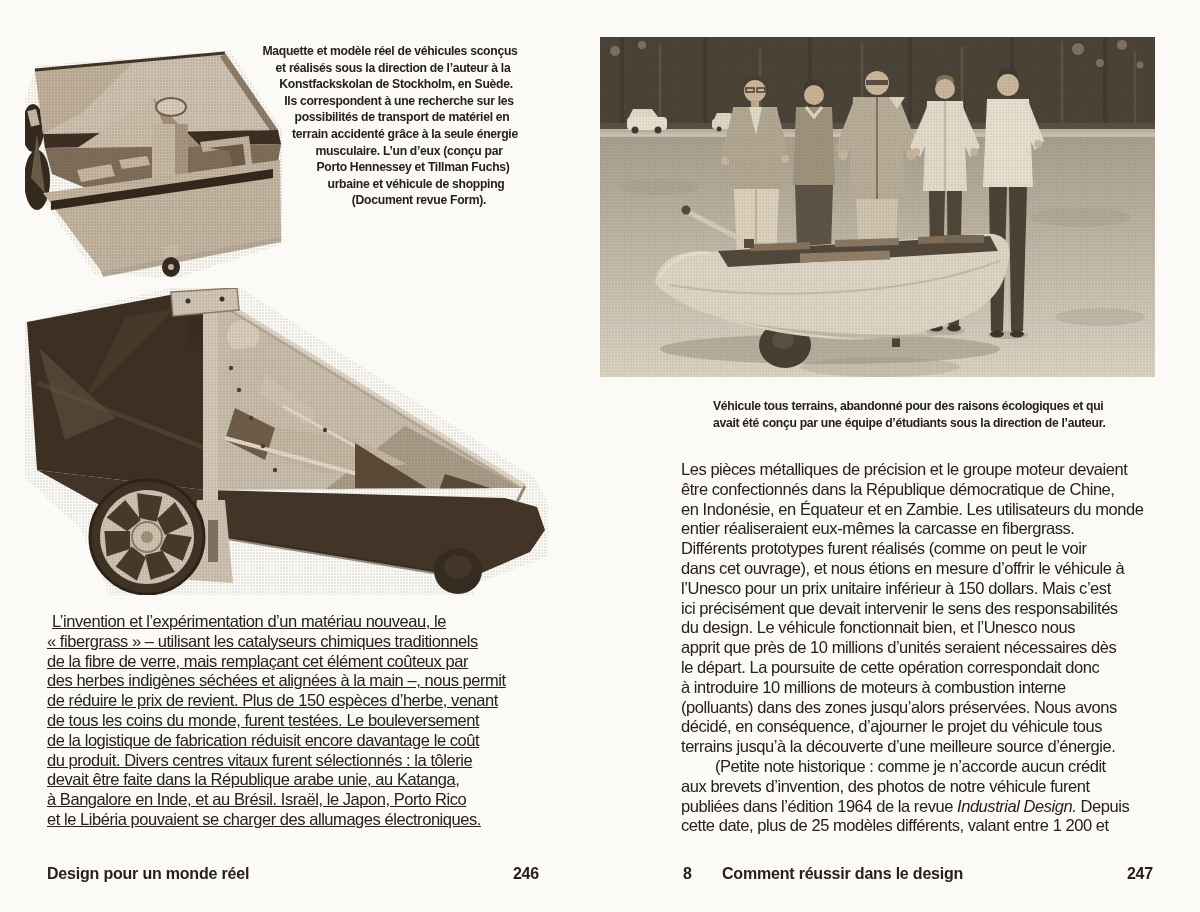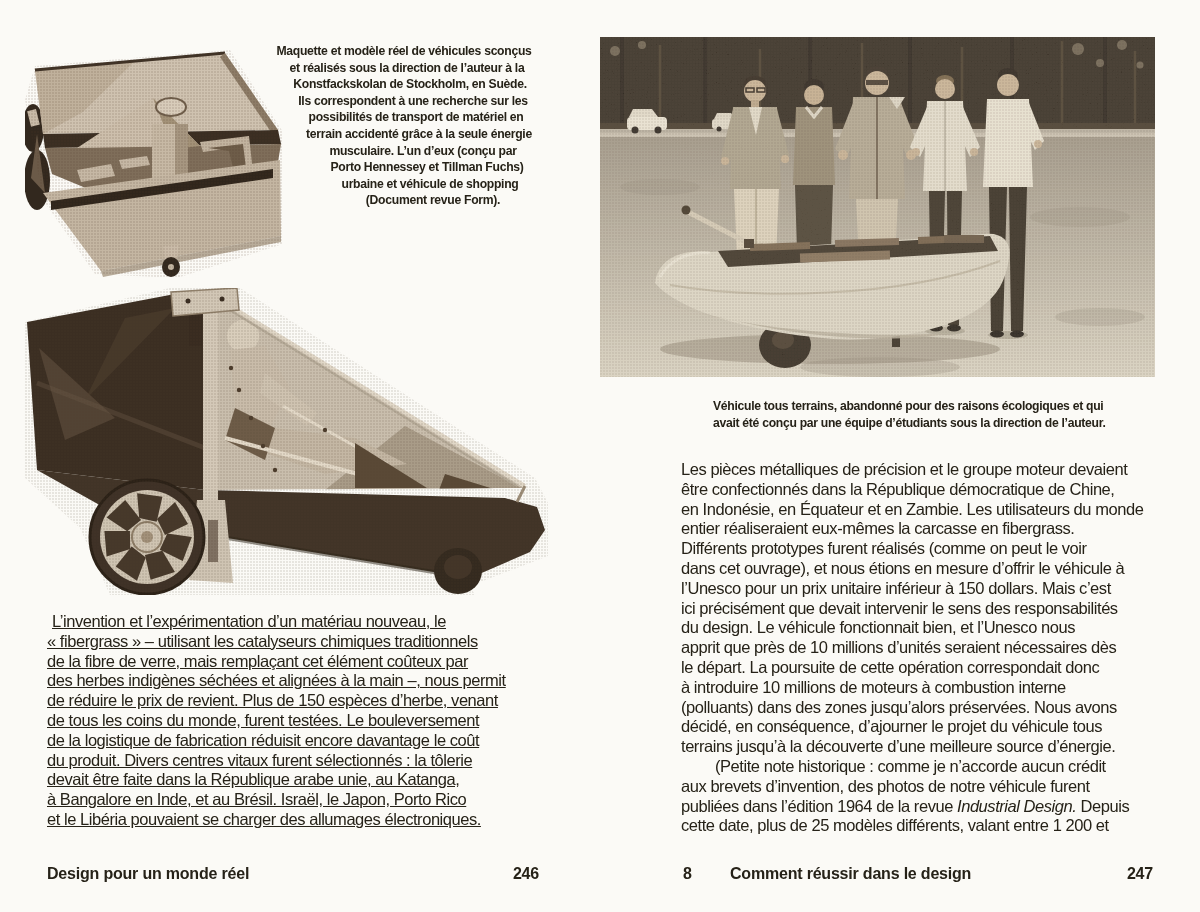--- a/index.html
+++ b/index.html
@@ -24,21 +24,21 @@
   .caption-left .line:nth-child(3){padding-left:12px}
   .caption-left .line:nth-child(4){padding-left:18px}
   .caption-left .line:nth-child(5){padding-left:24px}
   .caption-left .line:nth-child(6){padding-left:30px}
   .caption-left .line:nth-child(7){padding-left:38px}
   .caption-left .line:nth-child(8){padding-left:46px}
   .caption-left .line:nth-child(9){padding-left:52px}
   .caption-left .line:nth-child(10){padding-left:58px}
   .caption-left .line:nth-child(11){padding-left:64px}
   
-  .footer{display:flex;align-items:baseline;font-size:16px;font-weight:700;letter-spacing:-0.2px;gap:8px;}
+  .footer{display:flex;align-items:baseline;font-size:16px;font-weight:700;letter-spacing:-0.2px;}
   .footer .folio{margin-left:auto;}
   .footer .chapter-no{width:39px;}
   figure{margin:0;}
 </style>
 </head>
 <body>
 
 <div class="spread">
 
   <section>
@@ -85,21 +85,21 @@
         <polygon points="12,84 20,143 6,128" fill="#6b5a48"></polygon>
 
         <polygon points="138,196 154,195 151,212 140,212" fill="#cabca9"></polygon>
         <ellipse cx="146" cy="217" rx="9" ry="10" fill="#32281e"></ellipse>
         <circle cx="146" cy="217" r="3" fill="#c4b6a2"></circle>
 
         <rect width="260" height="228" fill="url(#ht1)" clip-path="url(#cartclip)"></rect>
       </svg>
     </figure>
 
-    <div class="abs caption caption-left" style="left:244px;top:43px;width:320px;">
+    <div class="abs caption caption-left" style="left:230px;top:43px;width:320px;">
         <div class="line">Maquette et modèle réel de véhicules sconçus</div>
         <div class="line">et réalisés sous la direction de l’auteur à la</div>
         <div class="line">Konstfackskolan de Stockholm, en Suède.</div>
         <div class="line">Ils correspondent à une recherche sur les</div>
         <div class="line">possibilités de transport de matériel en</div>
         <div class="line">terrain accidenté grâce à la seule énergie</div>
         <div class="line">musculaire. L’un d’eux (conçu par</div>
         <div class="line">Porto Hennessey et Tillman Fuchs)</div>
         <div class="line">urbaine et véhicule de shopping</div>
         <div class="line">(Document revue Form).</div>

